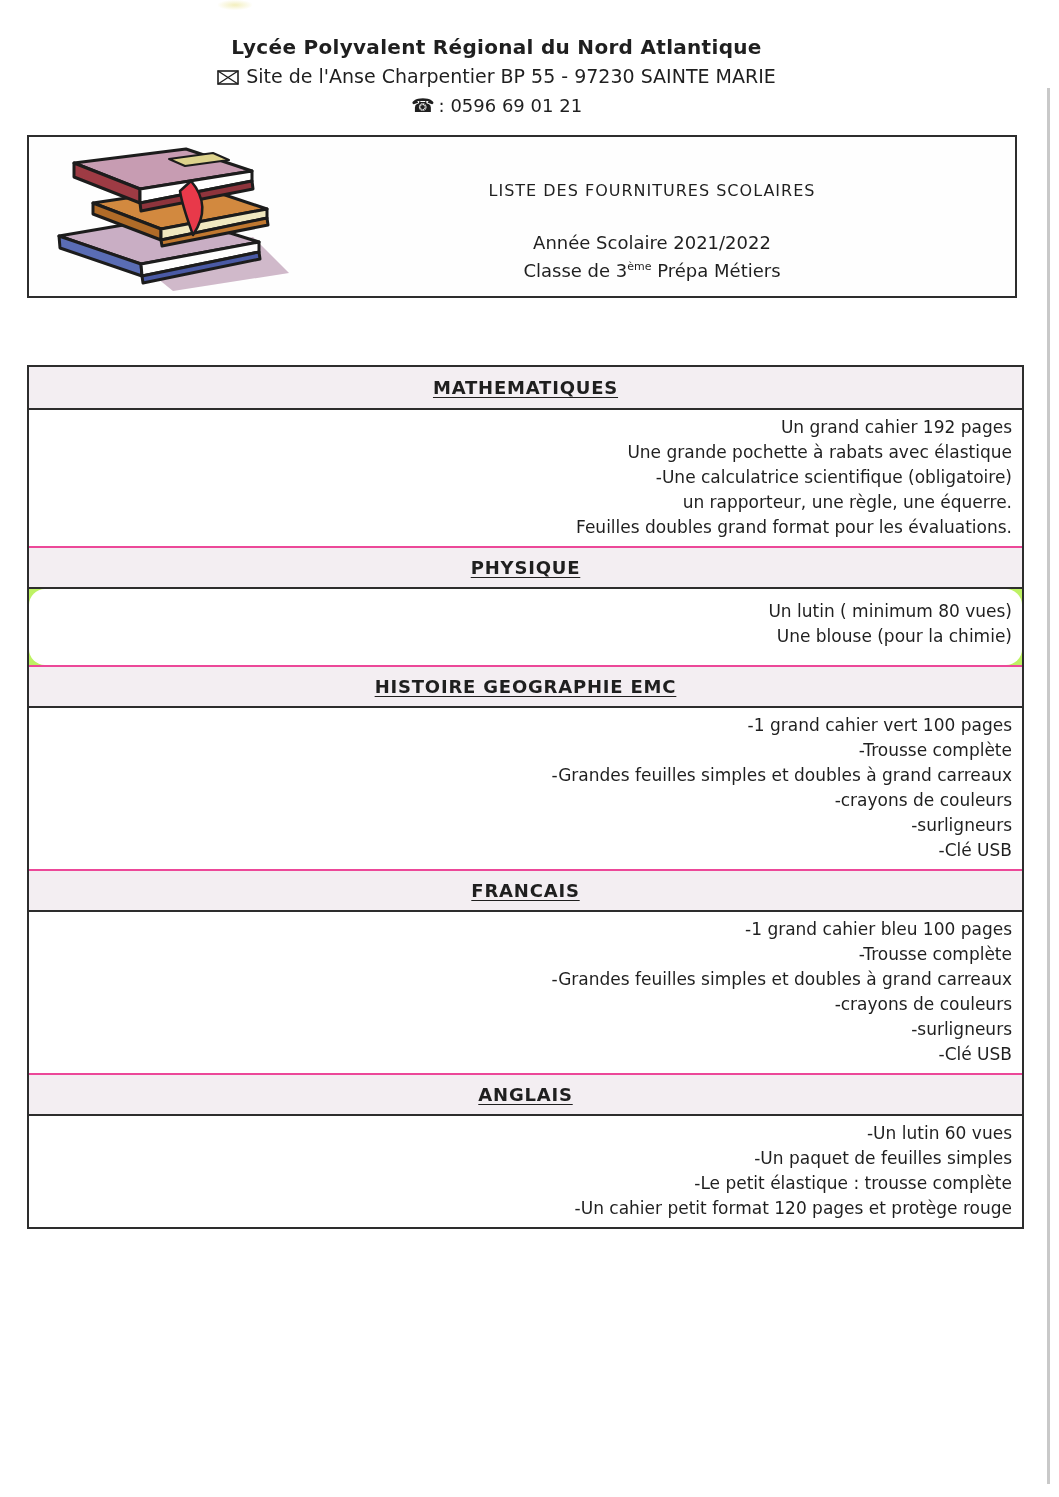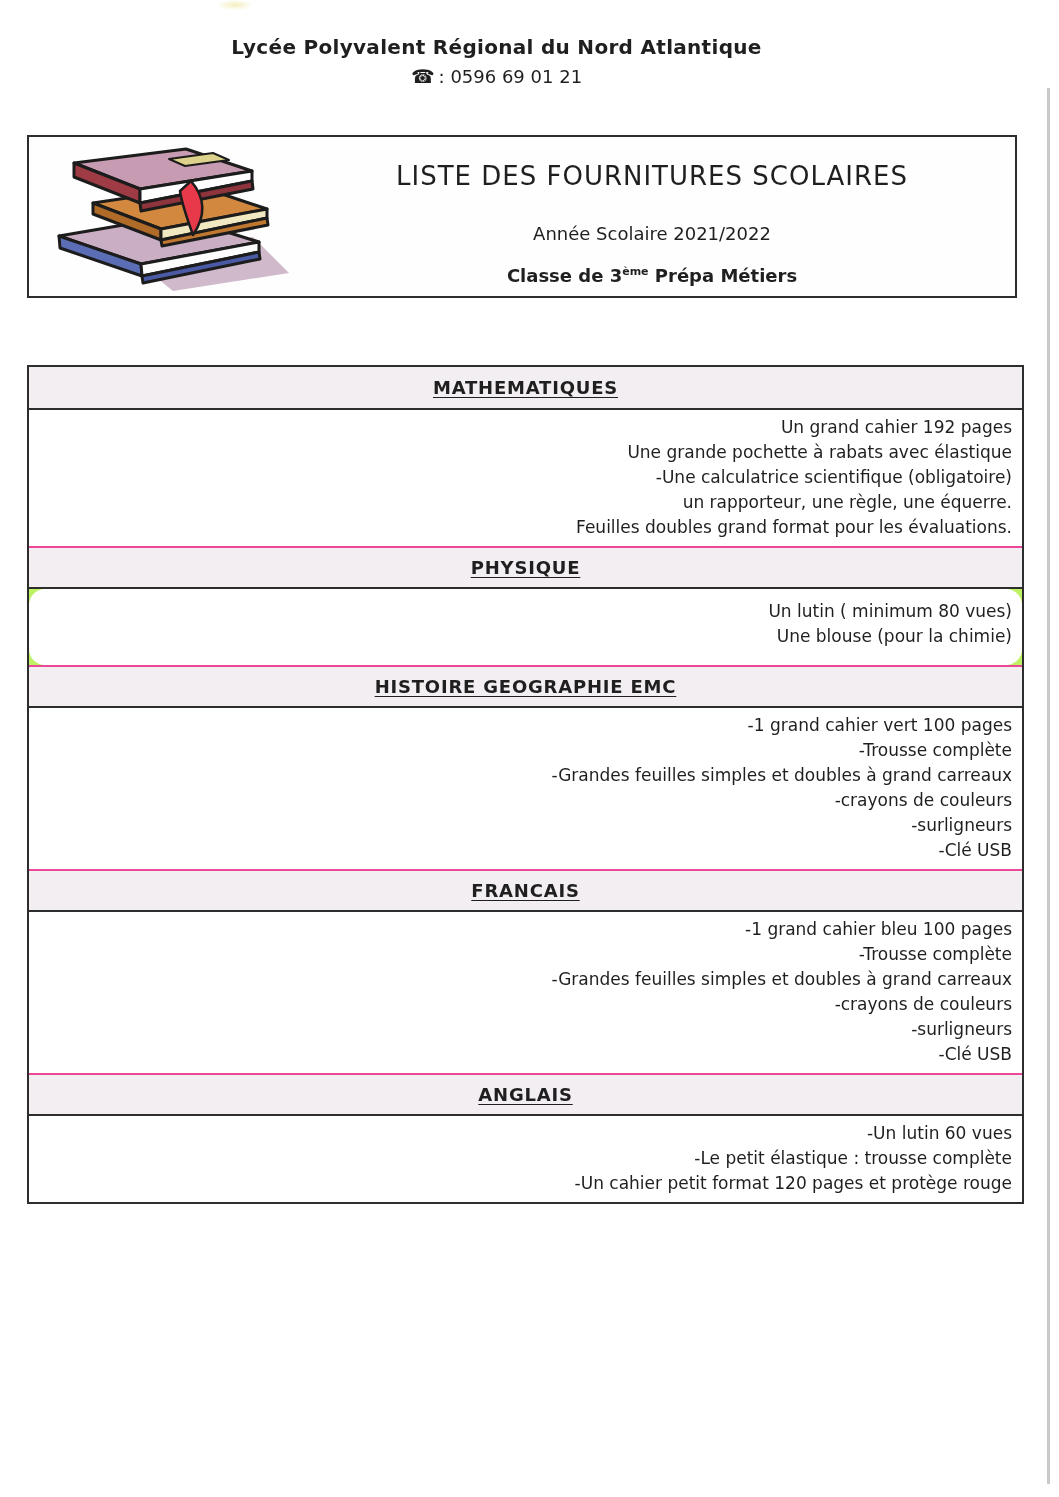--- a/index.html
+++ b/index.html
@@ -83,34 +83,34 @@
   }
   .title-area {
     position: absolute;
     left: 290px;
     right: 30px;
     top: 0;
     height: 100%;
     text-align: center;
   }
   .box-title {
-    margin-top: 24px;
-    font-size: 26px;
+    margin-top: 44px;
+    font-size: 16px;
     letter-spacing: 1px;
     font-weight: 500;
   }
   .box-year {
     margin-top: 32px;
     font-size: 18px;
     font-weight: 500;
   }
   .box-class {
-    margin-top: 21px;
-    font-size: 18px;
-    font-weight: 700;
+    margin-top: 7px;
+    font-size: 18px;
+    font-weight: 400;
   }
   .box-class sup { font-size: 11px; }
 
   
   .supplies-table {
     position: absolute;
     top: 365px;
     left: 27px;
     width: 997px;
     border: 2px solid #2d2d2d;
@@ -153,20 +153,26 @@
 </head>
 <body>
 
 <div class="page">
 
   <div class="scan-smudge"></div>
   <div class="scan-edge-line"></div>
 
   <div class="letterhead">
     <div class="school-name">Lycée Polyvalent Régional du Nord Atlantique</div>
+    <div class="address-line">
+      <svg class="envelope-icon-svg" width="22" height="15" viewBox="0 0 22 15">
+        <rect x="1" y="1" width="20" height="13" fill="none" stroke="#1f1f1f" stroke-width="1.6"></rect>
+        <path d="M1,1 L21,14 M21,1 L1,14" fill="none" stroke="#1f1f1f" stroke-width="1.4"></path>
+      </svg><span>Site de l'Anse Charpentier BP 55 - 97230 SAINTE MARIE</span>
+    </div>
     <div class="phone-line">
       <span class="phone-glyph">☎</span><span>:</span>
       <span>0596 69 01 21</span>
     </div>
   </div>
 
   <div class="title-box">
     <svg class="books-clipart" viewBox="0 0 255 150">
 
       <polygon points="95,118 212,94 248,130 132,148" fill="#b08ba6" opacity="0.6"></polygon>
@@ -249,19 +255,20 @@
           <div class="item-line">-Clé USB</div>
         </div>
   </section>
 
   <section class="subject">
     <div class="subject-header">
       <span class="subject-title">ANGLAIS</span>
     </div>
     <div class="subject-items">
           <div class="item-line">-Un lutin 60 vues</div>
+          <div class="item-line">-Un paquet de feuilles simples</div>
           <div class="item-line">-Le petit élastique : trousse complète</div>
           <div class="item-line">-Un cahier petit format 120 pages et protège rouge</div>
         </div>
   </section>
 </div>
 
 </div>
 
 </body></html>

